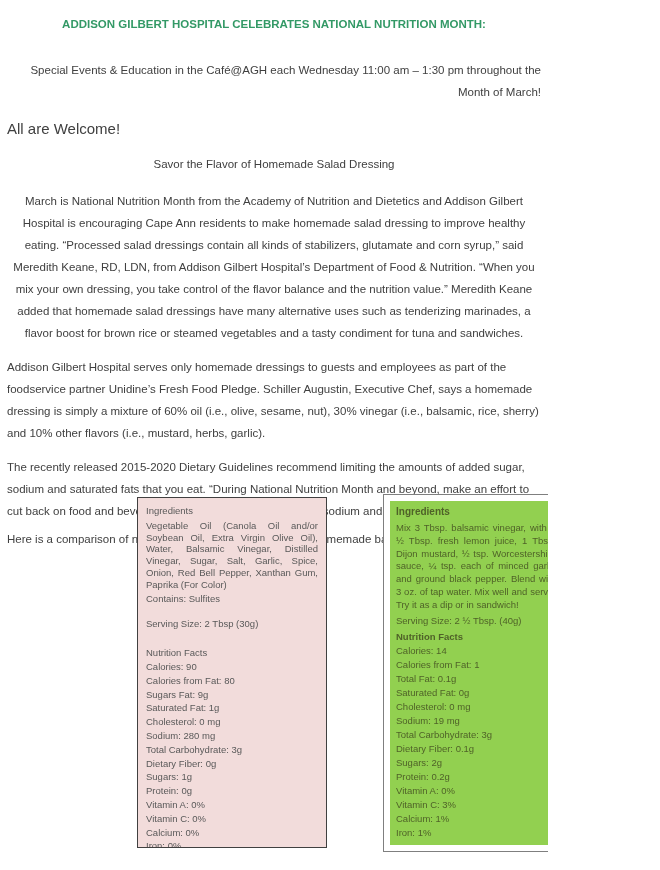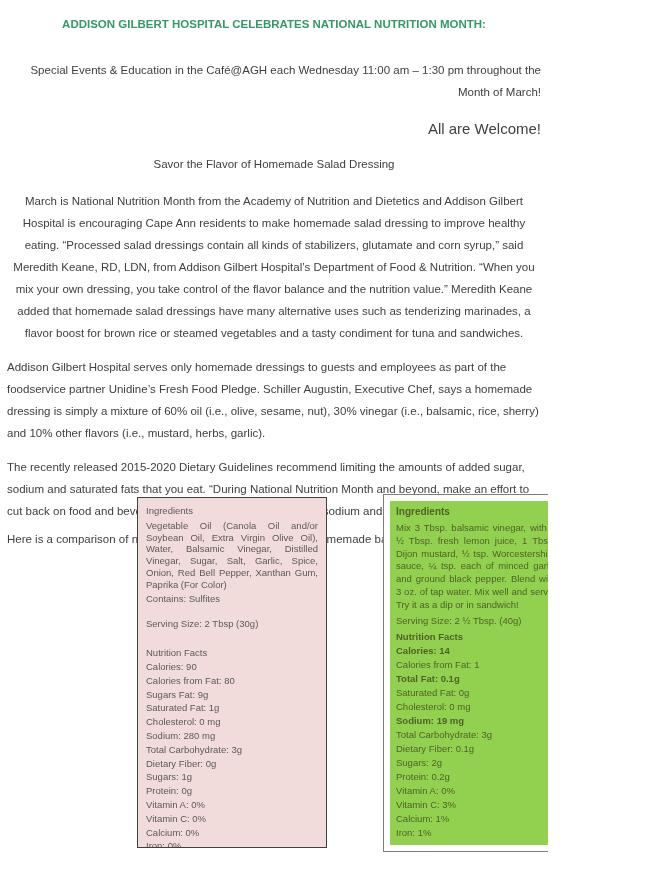--- a/index.html
+++ b/index.html
@@ -6,21 +6,21 @@
   body {
     width: 660px; height: 870px;
     font-family: "Liberation Sans", sans-serif;
     color: #404040;
   }
   .page { position: relative; width: 548px; height: 870px; overflow: hidden; background: #fff; }
   .doc { padding: 8px 7px 0 7px; font-size: 11.5px; line-height: 22px; }
 
   .title   { text-align: center; font-weight: bold; color: #339966; margin-top: 5px; }
   .subtitle{ text-align: right; margin-top: 24px; }
-  .welcome { text-align: right; font-size: 15px; margin-top: 15px; }
+  .welcome { text-align: left; font-size: 15px; margin-top: 15px; }
   .tagline { text-align: center; margin-top: 13px; }
 
   .para        { margin-top: 15px; }
   .para.center { text-align: center; }
   .para.tight  { margin-top: 12px; }
   .compare     { text-align: left; margin-top: 6px; }
 
   
   .box-pink {
     position: absolute; left: 137px; top: 497px;
@@ -46,21 +46,21 @@
   .box-green {
     width: 100%; height: 100%; box-sizing: border-box;
     background: #92d050; color: #4f6228;
     padding: 4px 6px; font-size: 9.5px; overflow: hidden;
   }
   .box-green .ing-label { font-weight: bold; font-size: 10px; line-height: 14px; margin-bottom: 3px; }
   .box-green .ing-para  { text-align: justify; line-height: 12.8px; margin-bottom: 2px; }
   .box-green .serving   { line-height: 14px; margin-bottom: 2px; }
   .box-green .nf-label  { font-weight: bold; line-height: 14px; }
   .box-green .row       { line-height: 14.05px; }
-  .b { font-weight: bold; }
+  .b { font-weight: normal; }
 </style>
 </head>
 <body>
 
 <div class="page">
   <div class="doc">
     <div class="title">ADDISON GILBERT HOSPITAL CELEBRATES NATIONAL NUTRITION MONTH:</div>
     <div class="subtitle">Special Events &amp; Education in the Café@AGH each Wednesday 11:00 am – 1:30 pm  throughout the Month of March!</div>
     <div class="welcome">All are Welcome!</div>
     <div class="tagline">Savor the Flavor of Homemade Salad Dressing</div>

